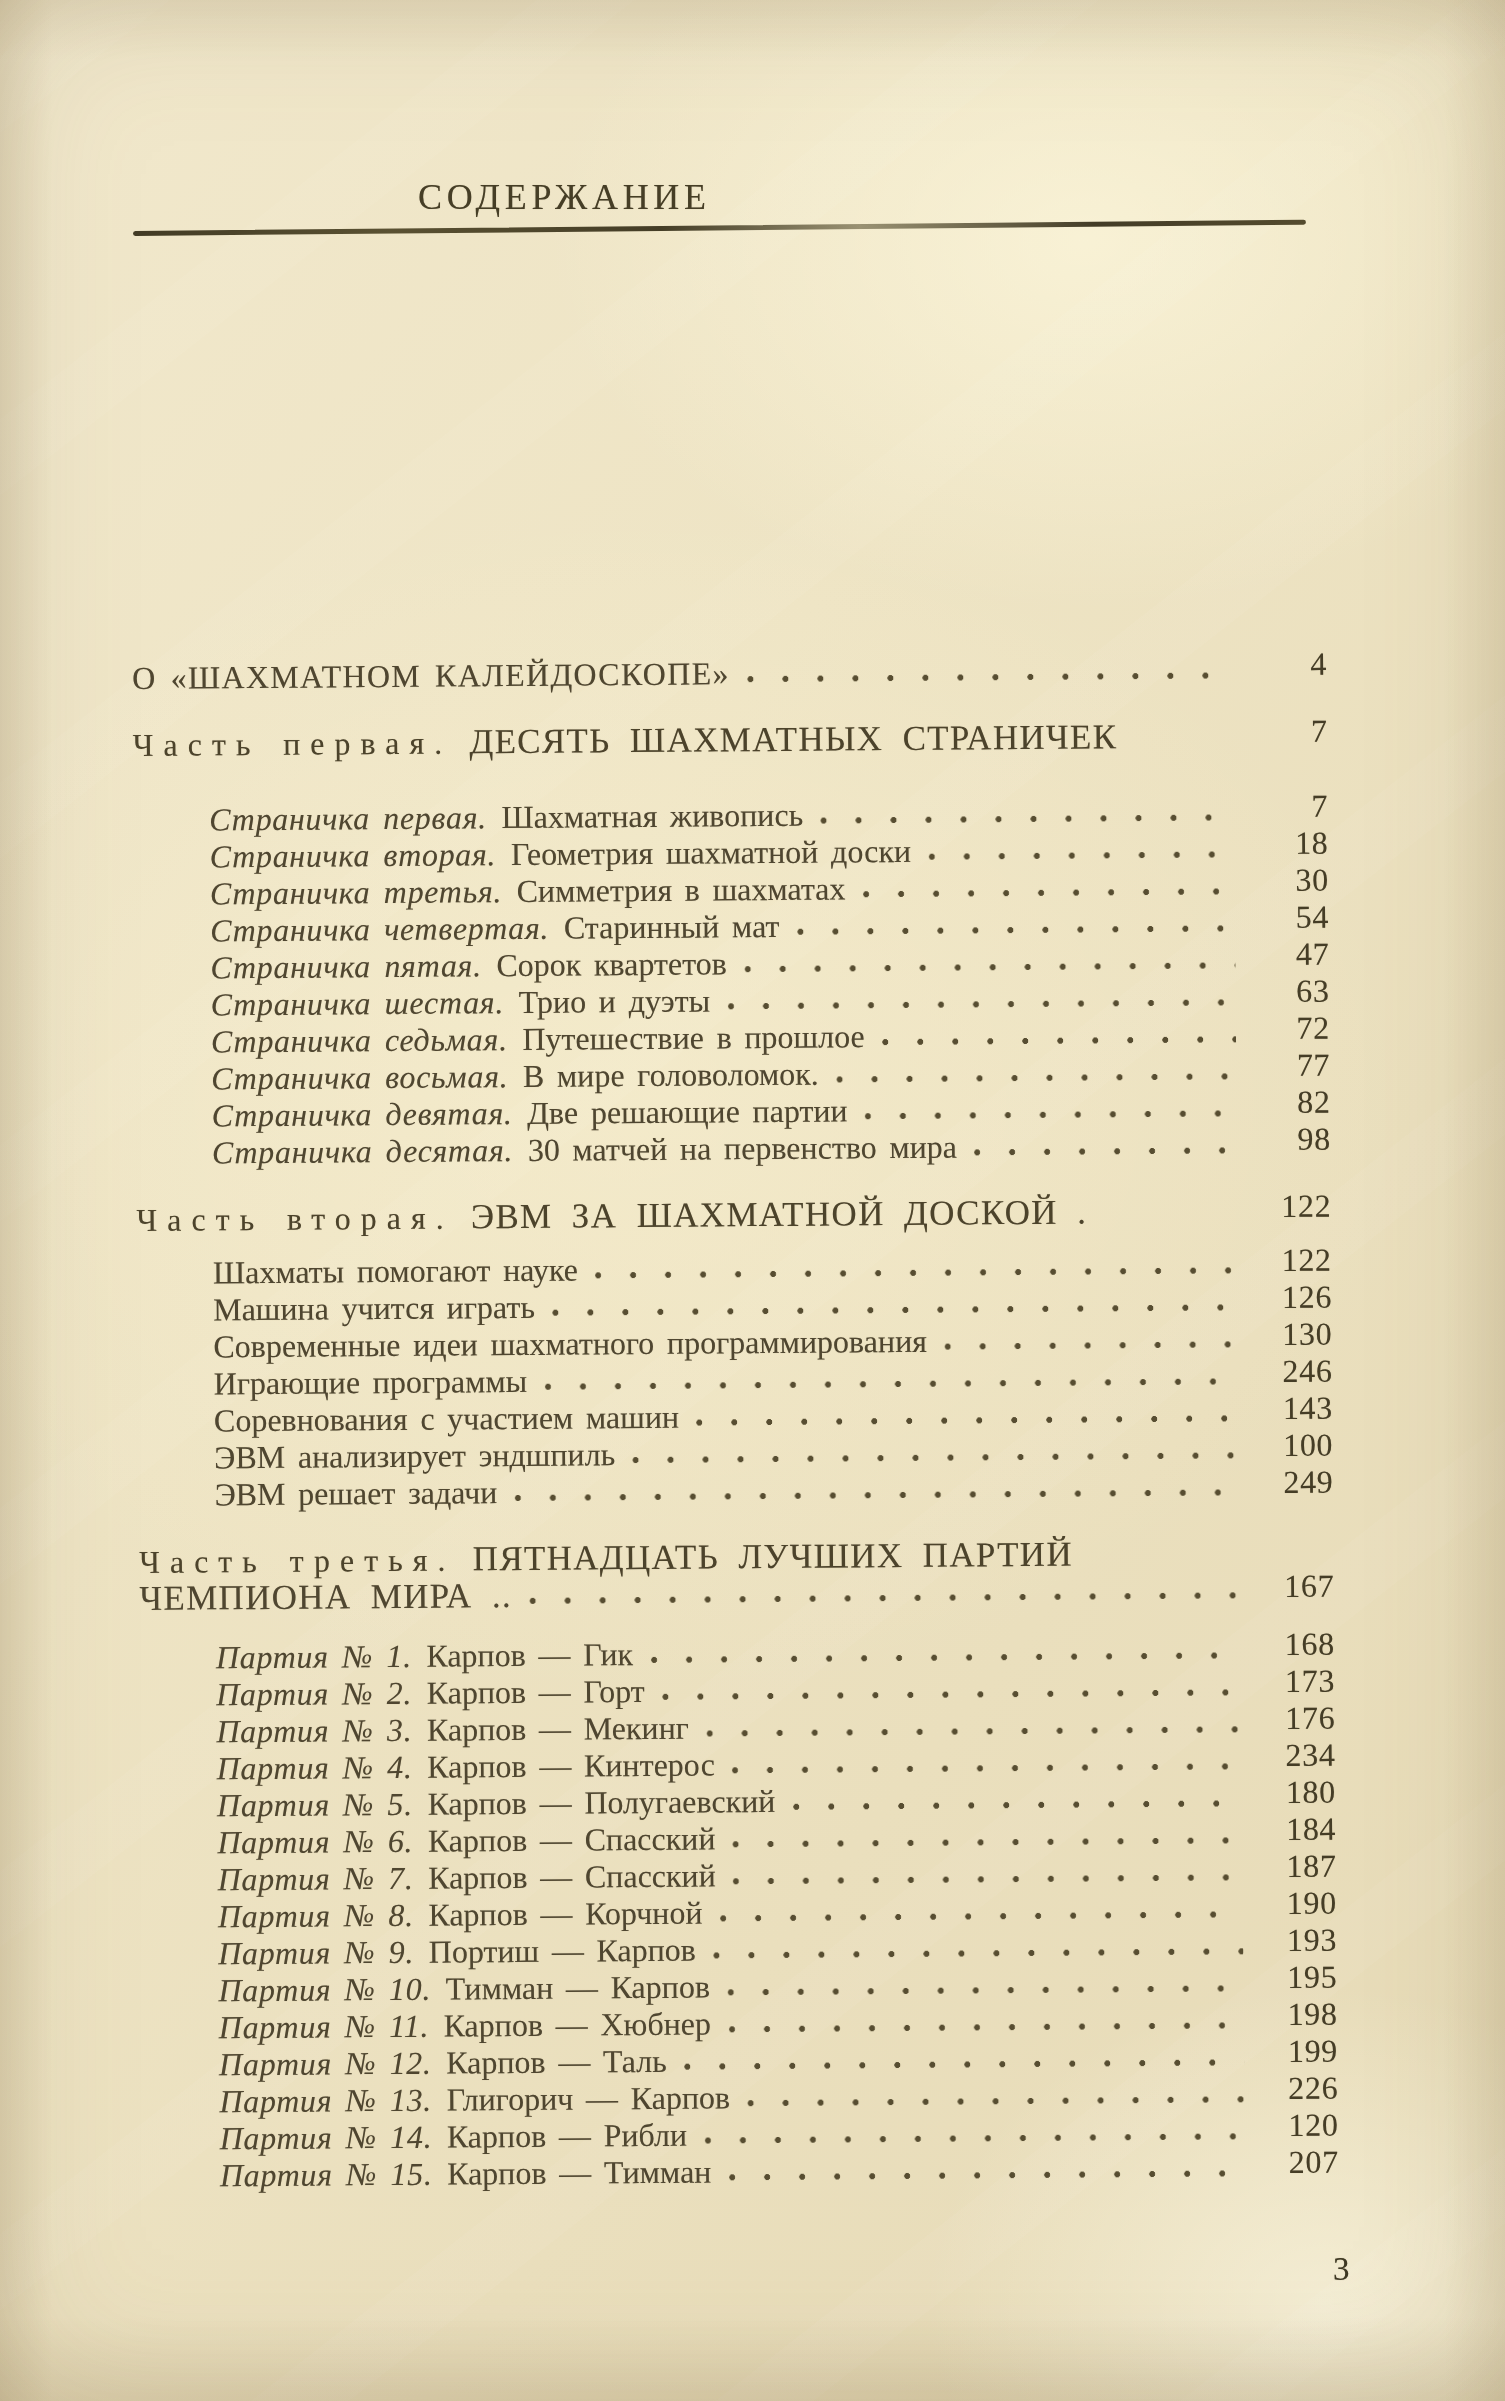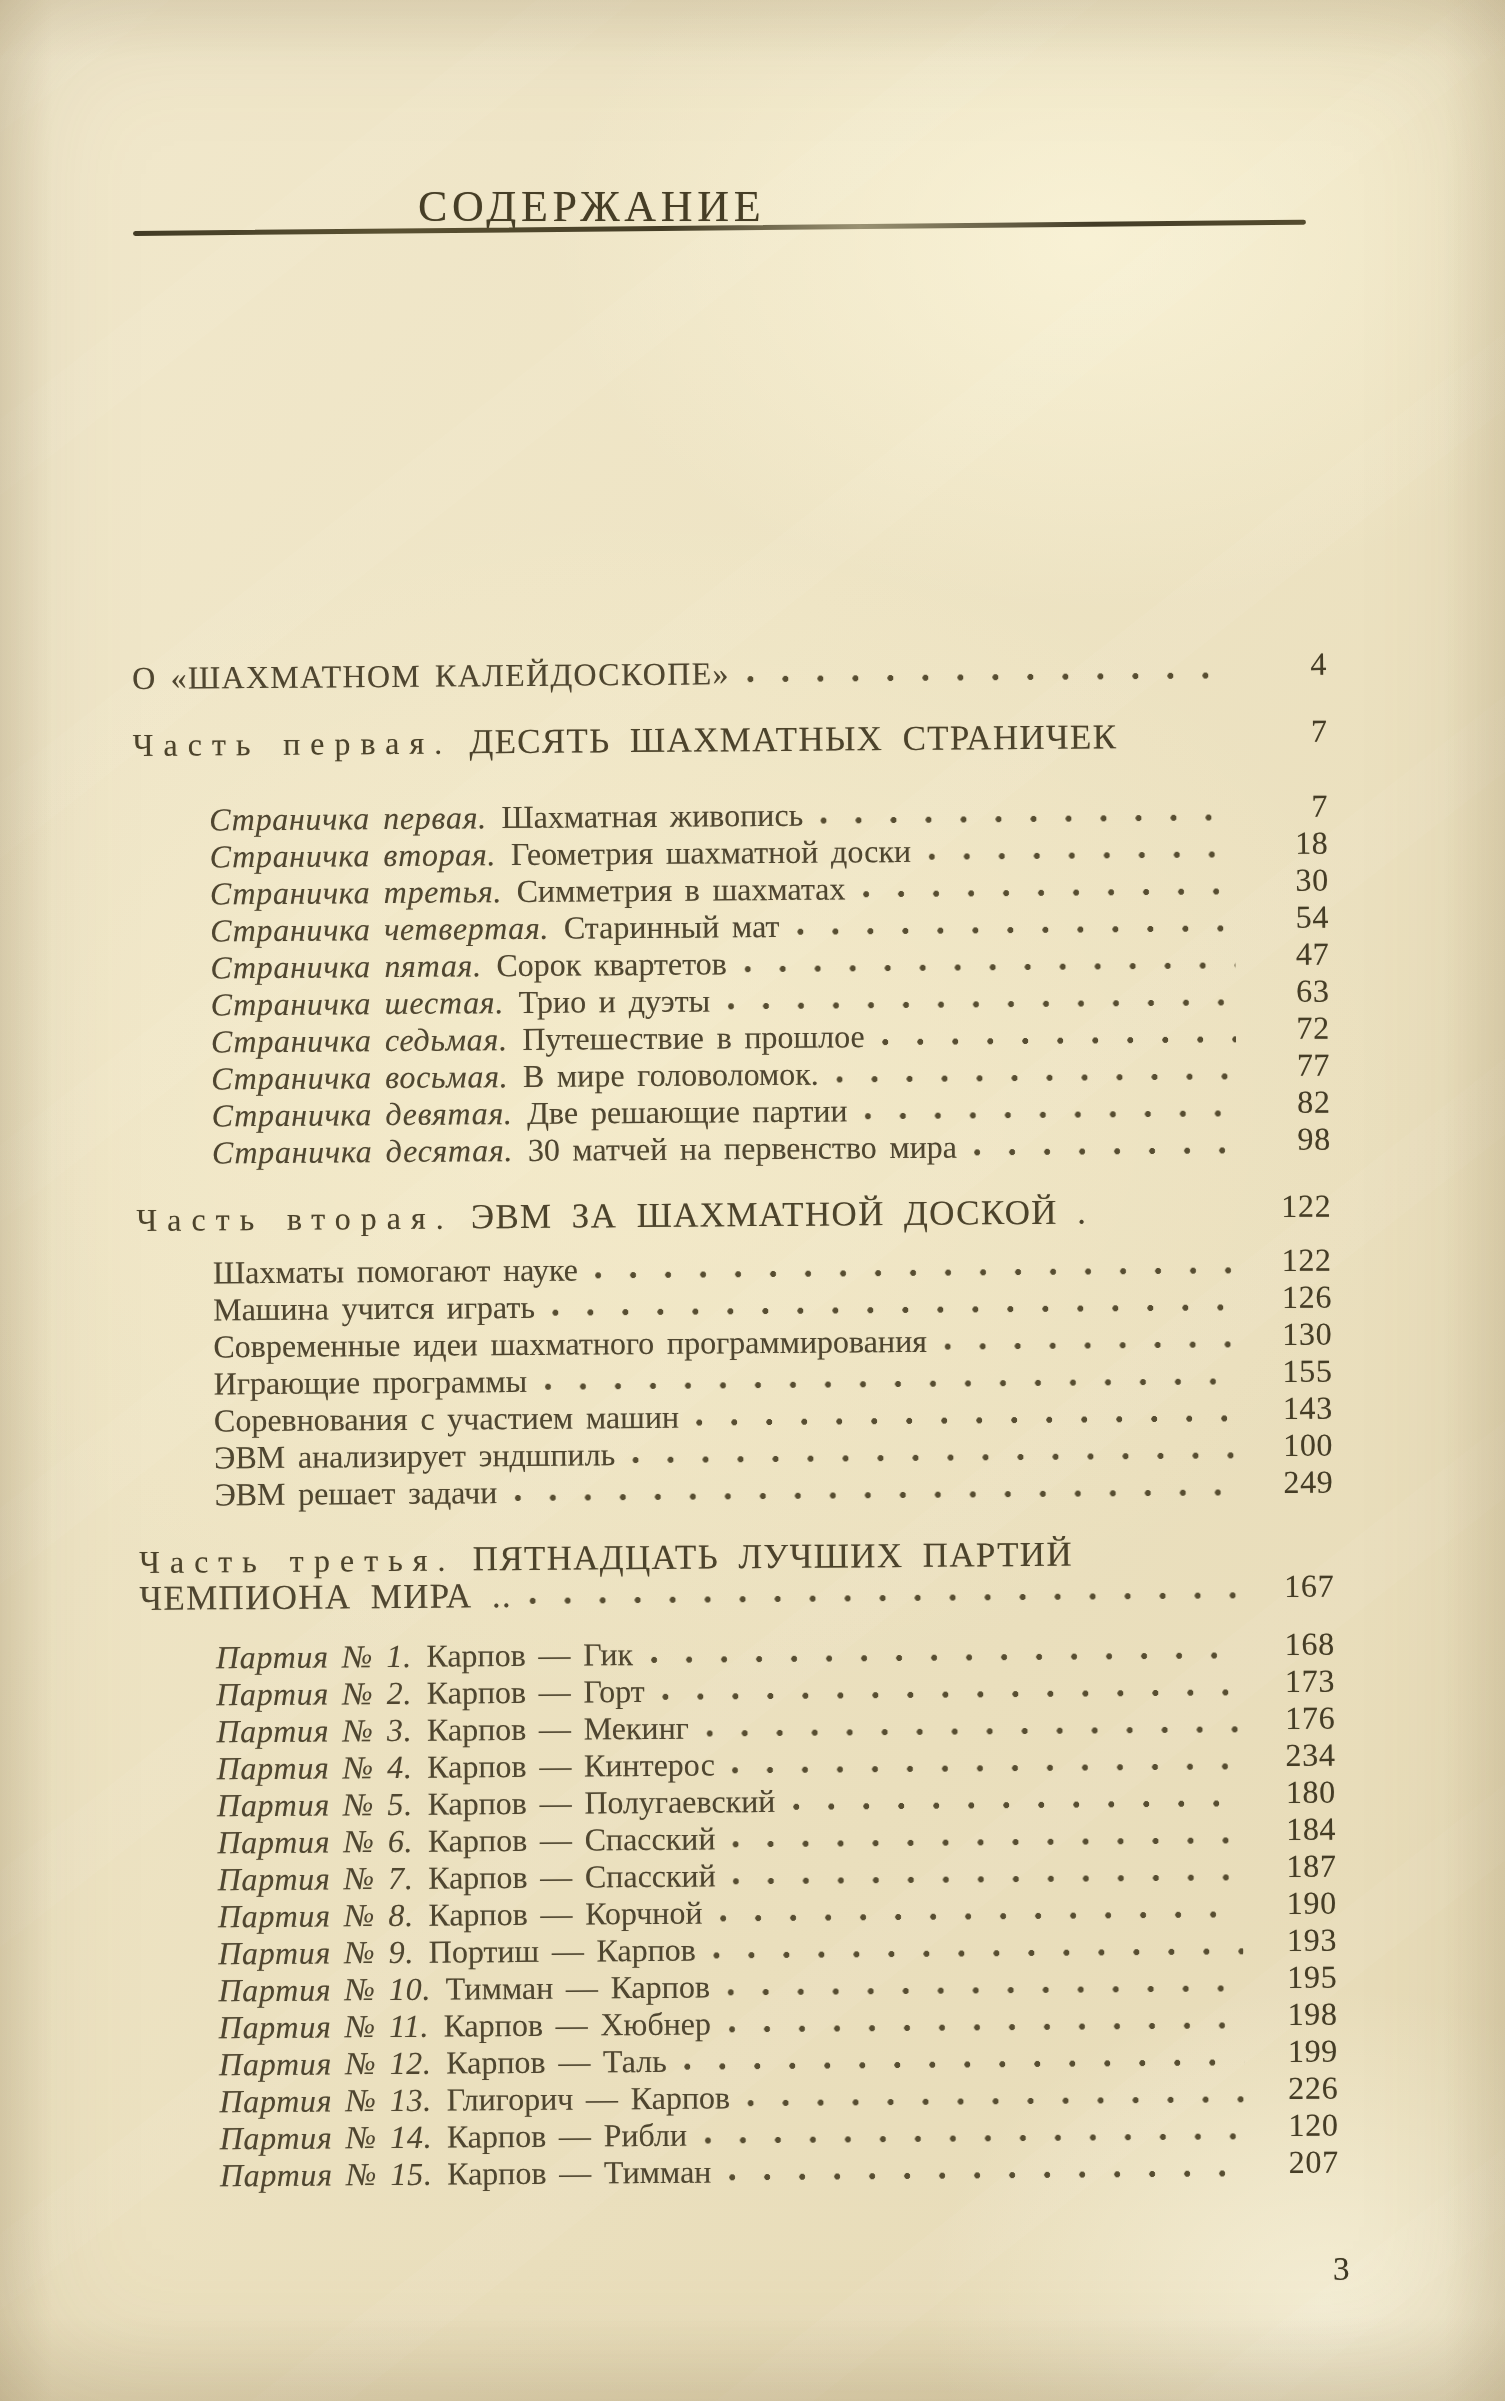--- a/index.html
+++ b/index.html
@@ -30,21 +30,21 @@
     position:absolute;inset:0;pointer-events:none;opacity:.55;
     background:
       repeating-linear-gradient(-38deg,
         rgba(255,255,255,0) 0 140px,
         rgba(255,255,255,.08) 140px 200px,
         rgba(255,255,255,0) 200px 286px);
   }
   
   .doc-title{
     position:absolute;left:418px;top:152px;
-    font-size:44px;letter-spacing:4.7px;font-weight:400;
+    font-size:36px;letter-spacing:4.7px;font-weight:400;
     color:#463e26;white-space:nowrap;
     text-shadow:0 0 0.7px rgba(70,62,38,.45);
   }
   .title-rule{
     position:absolute;left:133px;top:231px;width:1173px;height:4.7px;
     border-radius:2.7px;
     background:linear-gradient(90deg,#423b25,#5a5132 22%,#443d26 45%,#58503094 62%,#433c26 82%,#544b2e);
     transform:rotate(-0.55deg);transform-origin:left center;
   }
   
@@ -195,21 +195,21 @@
       <span class="pagenum">126</span>
     </div>
     <div class="row plain">
       <span class="text">Современные идеи шахматного программирования</span>
       <span class="leader"></span>
       <span class="pagenum">130</span>
     </div>
     <div class="row plain">
       <span class="text">Играющие программы</span>
       <span class="leader"></span>
-      <span class="pagenum">155</span>
+      <span class="pagenum">246</span>
     </div>
     <div class="row plain">
       <span class="text">Соревнования с участием машин</span>
       <span class="leader"></span>
       <span class="pagenum">143</span>
     </div>
     <div class="row plain">
       <span class="text">ЭВМ анализирует эндшпиль</span>
       <span class="leader"></span>
       <span class="pagenum">100</span>

